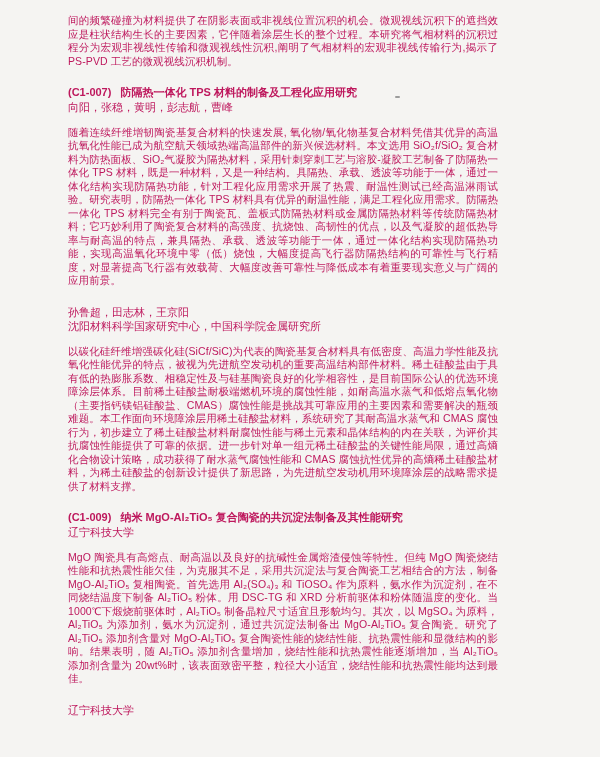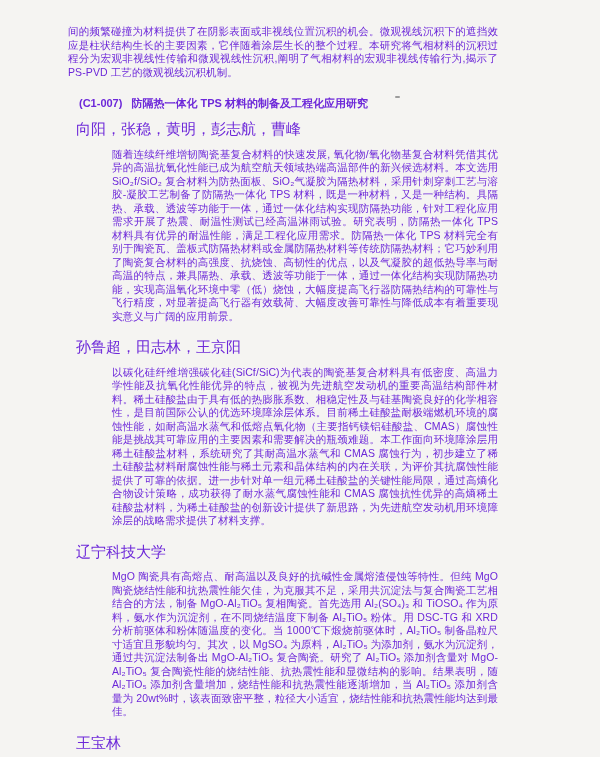--- a/index.html
+++ b/index.html
@@ -6,47 +6,47 @@
   body {
     width: 600px; height: 757px;
     background: #f5f4f2;
     font-family: "Liberation Sans", sans-serif;
     position: relative;
     overflow: hidden;
   }
   .page {
     box-sizing: border-box;
     width: 564px; height: 757px;
-    padding: 25px 66px 0 68px;
-    color: #6d28d9;
+    padding: 14px 66px 0 68px;
+    color: #be185d;
     position: relative;
     overflow: hidden;
   }
   .body-text {
     font-size: 10.5px;
     line-height: 13.5px;
     text-align: justify;
     margin: 0;
     letter-spacing: 0.1px;
   }
   .section { margin-top: 17px; }
   .heading {
     font-size: 11px;
     font-weight: bold;
     line-height: 15px;
-    margin: 11px;
+    margin: 0;
     white-space: nowrap;
   }
   .heading .paper-id { margin-right: 9px; }
   .meta {
-    font-size: 15px;
+    font-size: 11px;
     line-height: 14.5px;
-    margin: 8px;
+    margin: 0;
   }
-  .abstract { margin-top: 11px; margin-left: 44px; }
+  .abstract { margin-top: 11px; }
   .scan-mark {
     position: absolute;
     left: 395px; top: 96px;
     width: 5px; height: 2px;
     background: #9c9c9c;
     border-radius: 1px;
   }
 </style>
 </head>
 <body>
@@ -56,28 +56,29 @@
   <p class="body-text">间的频繁碰撞为材料提供了在阴影表面或非视线位置沉积的机会。微观视线沉积下的遮挡效应是柱状结构生长的主要因素，它伴随着涂层生长的整个过程。本研究将气相材料的沉积过程分为宏观非视线性传输和微观视线性沉积,阐明了气相材料的宏观非视线传输行为,揭示了 PS-PVD 工艺的微观视线沉积机制。</p>
 
   <div class="section">
     <h2 class="heading"><span class="paper-id">(C1-007)</span><span>防隔热一体化 TPS 材料的制备及工程化应用研究</span></h2>
     <p class="meta">向阳，张稳，黄明，彭志航，曹峰</p>
     <p class="body-text abstract">随着连续纤维增韧陶瓷基复合材料的快速发展, 氧化物/氧化物基复合材料凭借其优异的高温抗氧化性能已成为航空航天领域热端高温部件的新兴候选材料。本文选用 SiO₂f/SiO₂ 复合材料为防热面板、SiO₂气凝胶为隔热材料，采用针刺穿刺工艺与溶胶-凝胶工艺制备了防隔热一体化 TPS 材料，既是一种材料，又是一种结构。具隔热、承载、透波等功能于一体，通过一体化结构实现防隔热功能，针对工程化应用需求开展了热震、耐温性测试已经高温淋雨试验。研究表明，防隔热一体化 TPS 材料具有优异的耐温性能，满足工程化应用需求。防隔热一体化 TPS 材料完全有别于陶瓷瓦、盖板式防隔热材料或金属防隔热材料等传统防隔热材料；它巧妙利用了陶瓷复合材料的高强度、抗烧蚀、高韧性的优点，以及气凝胶的超低热导率与耐高温的特点，兼具隔热、承载、透波等功能于一体，通过一体化结构实现防隔热功能，实现高温氧化环境中零（低）烧蚀，大幅度提高飞行器防隔热结构的可靠性与飞行精度，对显著提高飞行器有效载荷、大幅度改善可靠性与降低成本有着重要现实意义与广阔的应用前景。</p>
   </div>
 
   <div class="section">
     <p class="meta">孙鲁超，田志林，王京阳</p>
+    <p class="meta">沈阳材料科学国家研究中心，中国科学院金属研究所</p>
     <p class="body-text abstract">以碳化硅纤维增强碳化硅(SiCf/SiC)为代表的陶瓷基复合材料具有低密度、高温力学性能及抗氧化性能优异的特点，被视为先进航空发动机的重要高温结构部件材料。稀土硅酸盐由于具有低的热膨胀系数、相稳定性及与硅基陶瓷良好的化学相容性，是目前国际公认的优选环境障涂层体系。目前稀土硅酸盐耐极端燃机环境的腐蚀性能，如耐高温水蒸气和低熔点氧化物（主要指钙镁铝硅酸盐、CMAS）腐蚀性能是挑战其可靠应用的主要因素和需要解决的瓶颈难题。本工作面向环境障涂层用稀土硅酸盐材料，系统研究了其耐高温水蒸气和 CMAS 腐蚀行为，初步建立了稀土硅酸盐材料耐腐蚀性能与稀土元素和晶体结构的内在关联，为评价其抗腐蚀性能提供了可靠的依据。进一步针对单一组元稀土硅酸盐的关键性能局限，通过高熵化合物设计策略，成功获得了耐水蒸气腐蚀性能和 CMAS 腐蚀抗性优异的高熵稀土硅酸盐材料，为稀土硅酸盐的创新设计提供了新思路，为先进航空发动机用环境障涂层的战略需求提供了材料支撑。</p>
   </div>
 
   <div class="section">
+    <h2 class="heading"><span class="paper-id">(C1-009)</span><span>纳米 MgO-Al₂TiO₅ 复合陶瓷的共沉淀法制备及其性能研究</span></h2>
     <p class="meta">辽宁科技大学</p>
     <p class="body-text abstract">MgO 陶瓷具有高熔点、耐高温以及良好的抗碱性金属熔渣侵蚀等特性。但纯 MgO 陶瓷烧结性能和抗热震性能欠佳，为克服其不足，采用共沉淀法与复合陶瓷工艺相结合的方法，制备 MgO-Al₂TiO₅ 复相陶瓷。首先选用 Al₂(SO₄)₃ 和 TiOSO₄ 作为原料，氨水作为沉淀剂，在不同烧结温度下制备 Al₂TiO₅ 粉体。用 DSC-TG 和 XRD 分析前驱体和粉体随温度的变化。当 1000℃下煅烧前驱体时，Al₂TiO₅ 制备晶粒尺寸适宜且形貌均匀。其次，以 MgSO₄ 为原料，Al₂TiO₅ 为添加剂，氨水为沉淀剂，通过共沉淀法制备出 MgO-Al₂TiO₅ 复合陶瓷。研究了 Al₂TiO₅ 添加剂含量对 MgO-Al₂TiO₅ 复合陶瓷性能的烧结性能、抗热震性能和显微结构的影响。结果表明，随 Al₂TiO₅ 添加剂含量增加，烧结性能和抗热震性能逐渐增加，当 Al₂TiO₅ 添加剂含量为 20wt%时，该表面致密平整，粒径大小适宜，烧结性能和抗热震性能均达到最佳。</p>
   </div>
 
   <div class="section">
-    <p class="meta">王宝林</p>
     <p class="meta">辽宁科技大学</p>
   </div>
 
   <div class="scan-mark"></div>
 
 </div>
 
 </body></html>

